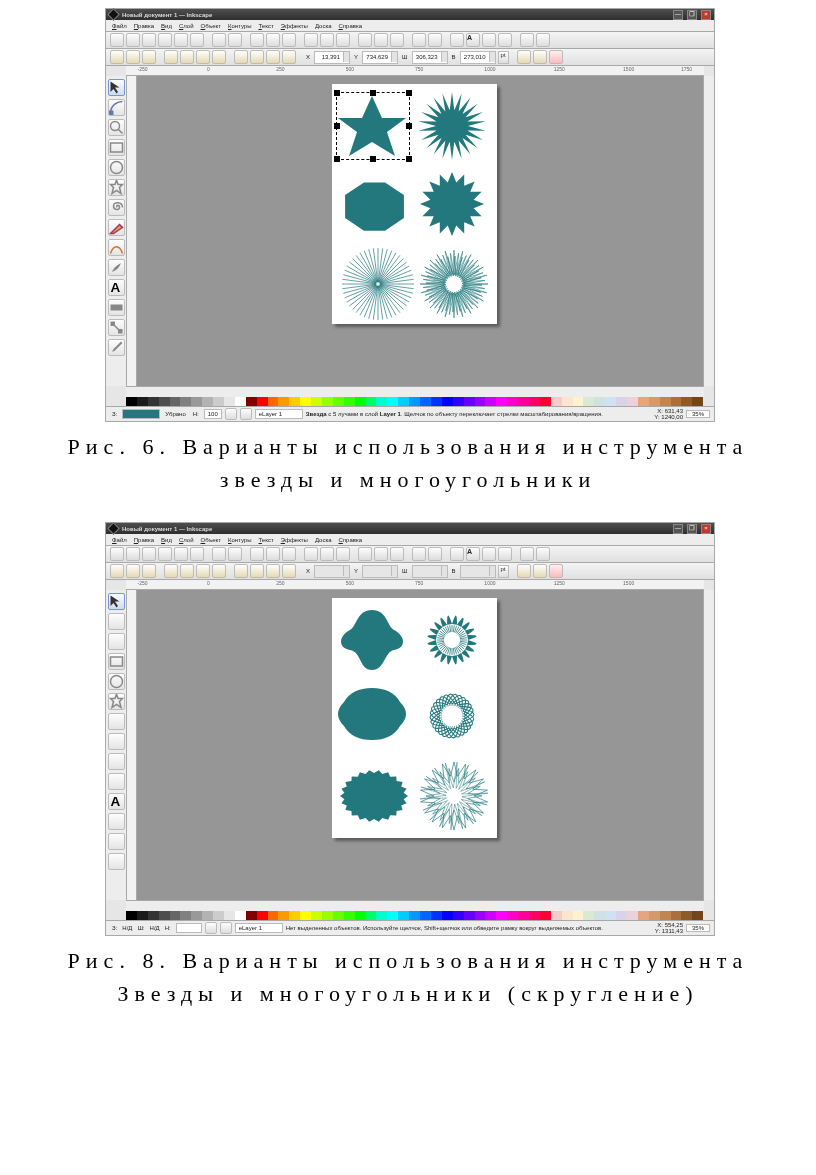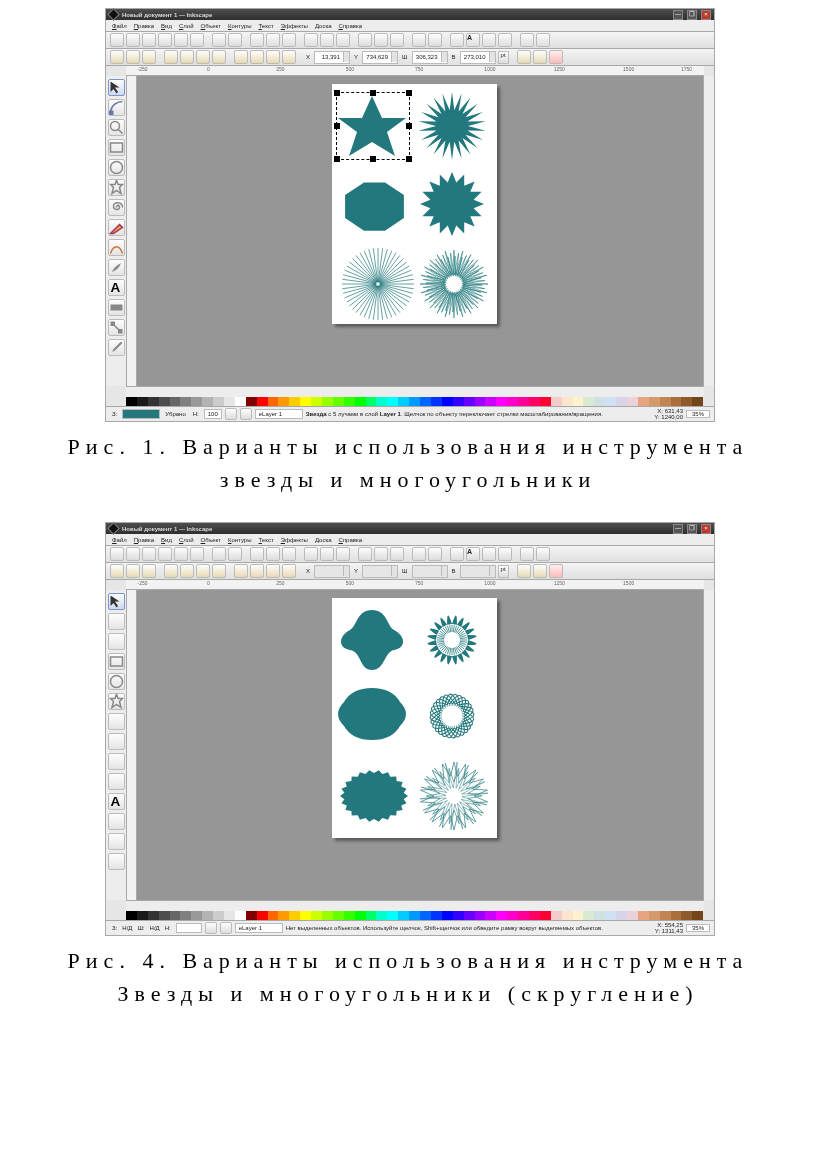--- a/index.html
+++ b/index.html
@@ -499,21 +499,21 @@
     <span class="xy">
       <div>X: 631,43</div>
           <div>Y: 1240,00</div>
     </span>
     <span class="zoom">35%</span>
   </div>
 
  </div>
 </div>
 
-<div class="caption">Рис. 1. Варианты использования инструмента звезды и многоугольники</div>
+<div class="caption">Рис. 6. Варианты использования инструмента звезды и многоугольники</div>
 
 <div class="figure-wrap">
  <div class="inkwin">
 
   <div class="titlebar">
     <div class="diamond"></div>
     <span class="ttl">Новый документ 1 — Inkscape</span>
     <div class="winbtn">—</div>
     <div class="winbtn">❐</div>
     <div class="winbtn x">×</div>
@@ -859,13 +859,13 @@
     <span class="xy">
       <div>X: 554,25</div>
           <div>Y: 1311,43</div>
     </span>
     <span class="zoom">35%</span>
   </div>
 
  </div>
 </div>
 
-<div class="caption">Рис. 4. Варианты использования инструмента Звезды и многоугольники (скругление)</div>
+<div class="caption">Рис. 8. Варианты использования инструмента Звезды и многоугольники (скругление)</div>
 
 </body></html>

